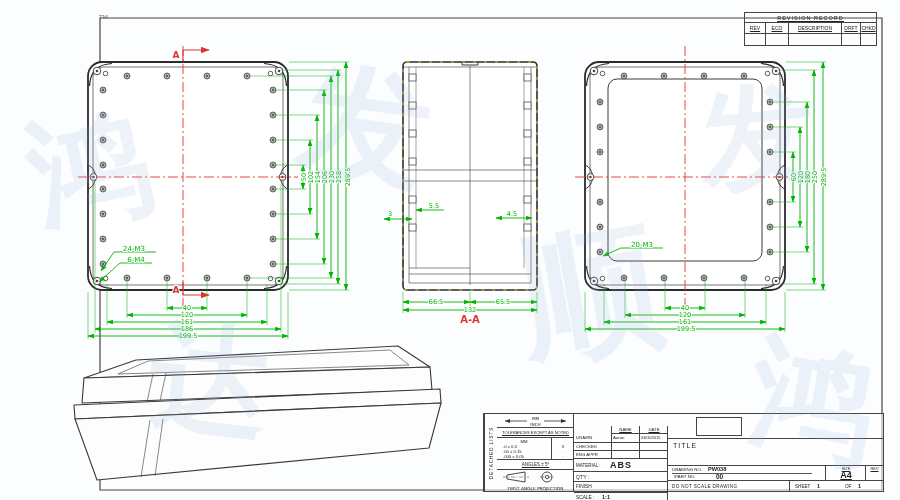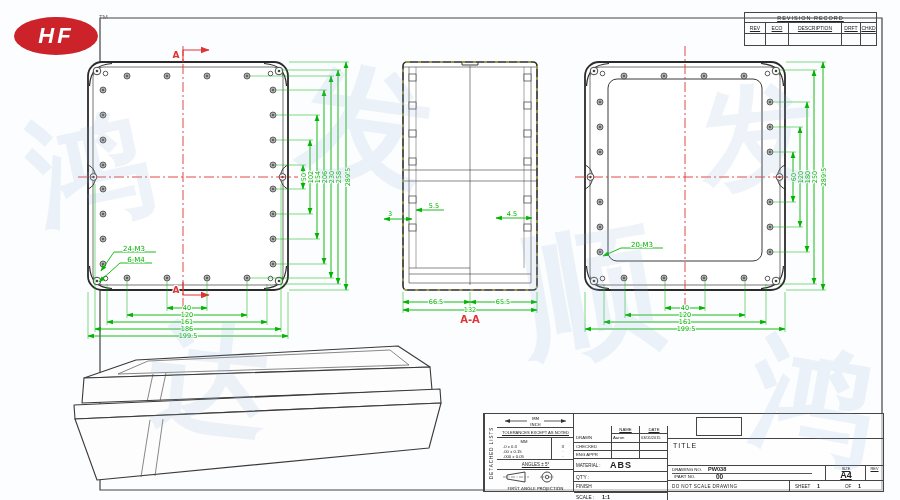--- a/index.html
+++ b/index.html
@@ -40,23 +40,20 @@
 <body>
 <div id="stage">
 
 <span class="wm" style="left:30px;top:90px;font-size:120px;transform:rotate(-12deg);">鸿</span>
 <span class="wm" style="left:300px;top:40px;font-size:130px;transform:rotate(8deg);">发</span>
 <span class="wm" style="left:520px;top:200px;font-size:140px;transform:rotate(-10deg);">顺</span>
 <span class="wm" style="left:150px;top:300px;font-size:120px;transform:rotate(6deg);">达</span>
 <span class="wm" style="left:700px;top:60px;font-size:115px;transform:rotate(-6deg);">发</span>
 <span class="wm" style="left:750px;top:320px;font-size:125px;transform:rotate(10deg);">鸿</span>
 
-<div id="logo">
-      <span class="hf">HF</span>
-    </div>
 <div id="logo-tm">TM</div>
 
 <svg width="900" height="500" viewBox="0 0 900 500" style="position:absolute;left:0;top:0;z-index:1;">
   <defs>
     <marker id="ga" viewBox="0 0 8 8" refX="7.5" refY="4" markerWidth="7" markerHeight="7" orient="auto-start-reverse">
       <path d="M0,1 L8,4 L0,7 z" fill="#00b400"></path>
     </marker>
     <marker id="ra" viewBox="0 0 8 8" refX="7.5" refY="4" markerWidth="8" markerHeight="8" orient="auto">
       <path d="M0,1 L8,4 L0,7 z" fill="#e03434"></path>
     </marker>

